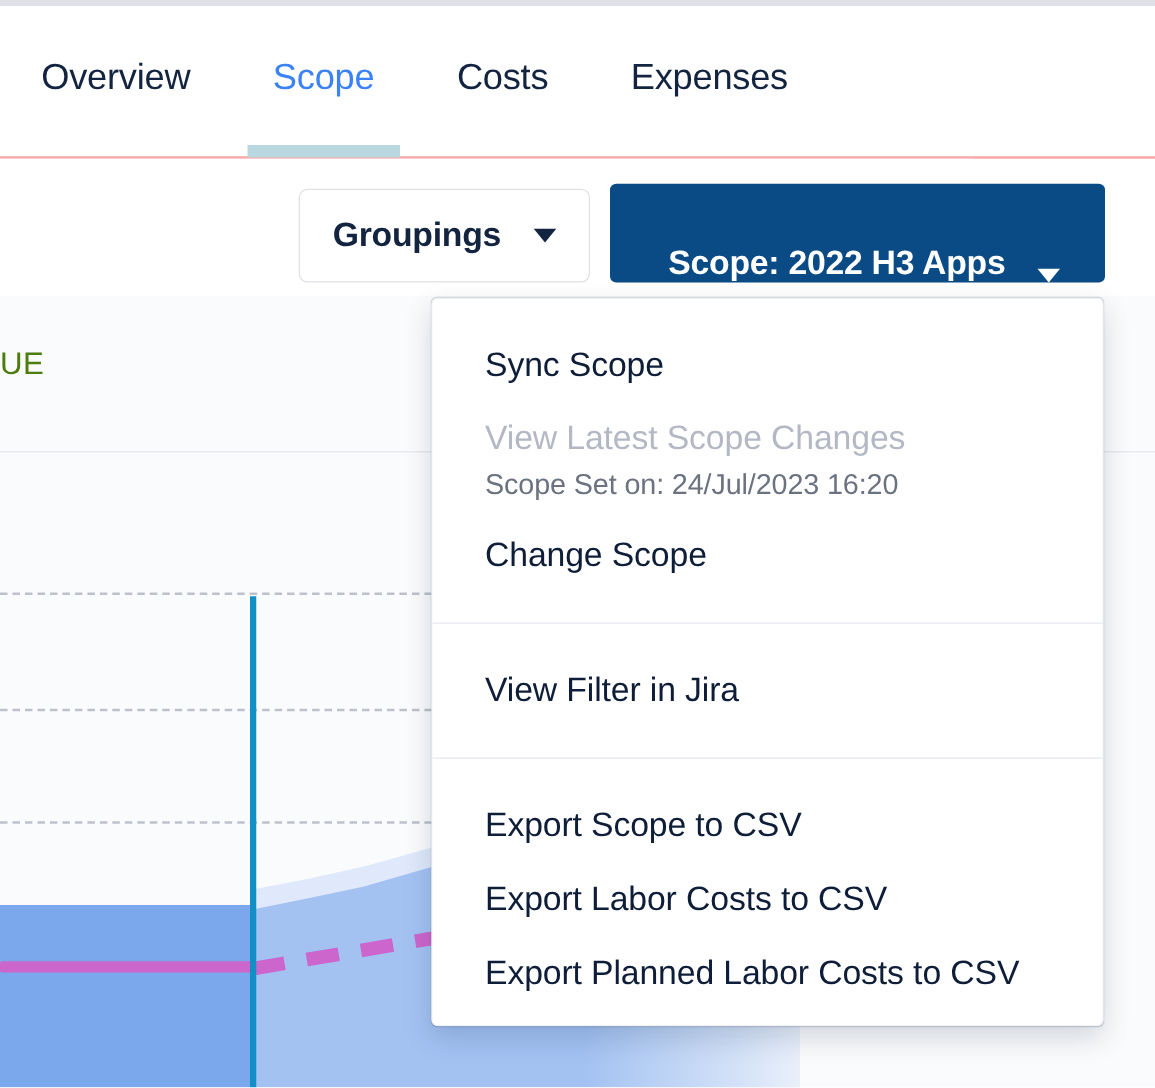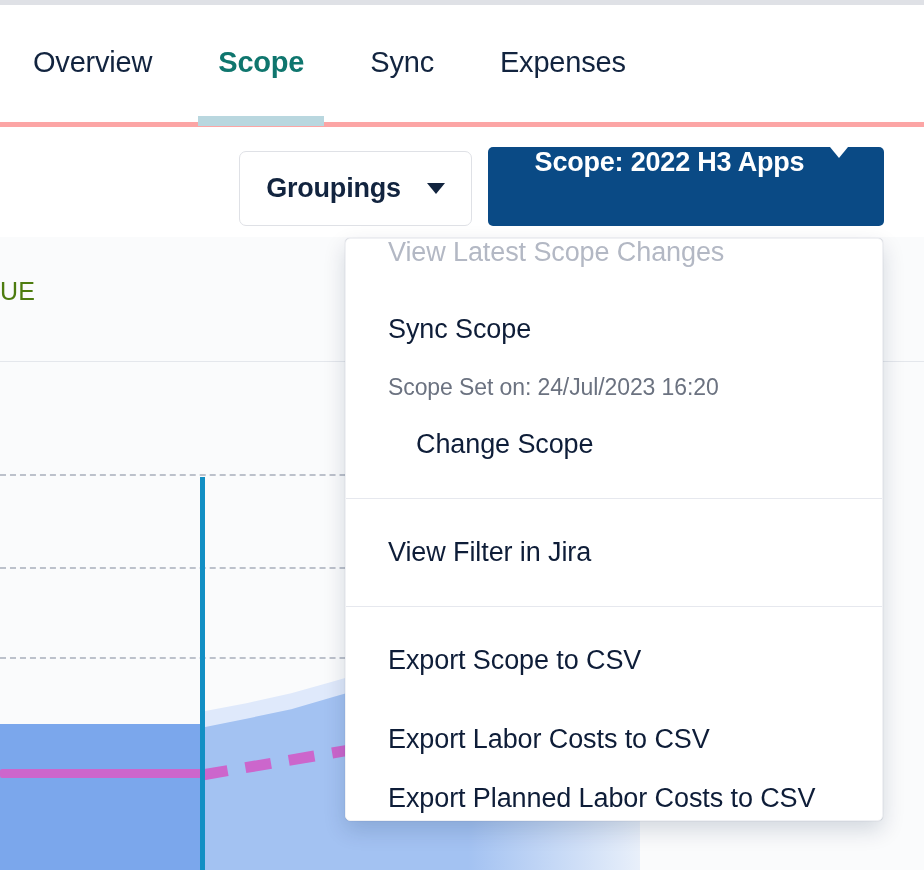--- a/index.html
+++ b/index.html
@@ -28,21 +28,21 @@
     width: 924px; height: 5px;
     background: #dfe1e6;
   }
 
   
   .tabbar {
     position: absolute;
     left: 0; top: 5px;
     width: 924px; height: 122px;
     background: #ffffff;
-    border-bottom: 5px solid #fca5a5;
+    border-bottom: 2px solid #fca5a5;
   }
 
   .tabs {
     position: absolute;
     left: 0; top: 0;
     height: 121px;
     display: flex;
     align-items: flex-start;
   }
 
@@ -52,22 +52,22 @@
     padding: 41px 33px 0 33px;
     font-size: 29px;
     font-weight: 400;
     color: #12243f;
     white-space: nowrap;
     cursor: pointer;
     letter-spacing: -0.2px;
   }
 
   .tab.active {
-    color: #0f766e;
-    font-weight: 700;
+    color: #3b82f6;
+    font-weight: 400;
   }
 
   .tab .tab-underline {
     display: none;
   }
   .tab.active .tab-underline {
     display: block;
     position: absolute;
     left: 13px;
     right: 13px;
@@ -110,21 +110,21 @@
   .btn-scope {
     position: absolute;
     left: 488px;
     top: 147px;
     width: 396px;
     height: 79px;
     background: #0a4a85;
     border: none;
     border-radius: 5px;
     display: flex;
-    align-items: flex-start;
+    align-items: flex-end;
     justify-content: center;
     gap: 26px;
     cursor: pointer;
     padding-left: 11px;
   }
   .btn-scope .lbl {
     font-size: 27px;
     font-weight: 700;
     color: #ffffff;
     letter-spacing: -0.2px;
@@ -302,47 +302,47 @@
 
   .mi-sync   { padding-top: 40px; padding-bottom: 31px; }
   .mi-view-latest { padding-top: 0px; padding-bottom: 10px; }
   .mi-subtext {
     padding: 0 42px 30px 42px;
     font-size: 23px;
     color: #6b7280;
     letter-spacing: -0.1px;
     white-space: nowrap;
   }
-  .mi-change { padding-top: 0px; padding-bottom: 40px; margin-left: 28px; }
+  .mi-change { padding-top: 0px; padding-bottom: 40px; }
 
   .mi-jira { padding-top: 40px; padding-bottom: 40px; }
 
   .mi-exp-1 { padding-top: 40px; padding-bottom: 32px; }
-  .mi-exp-2 { padding-top: 0px; padding-bottom: 32px; margin-top: 20px; }
+  .mi-exp-2 { padding-top: 0px; padding-bottom: 32px; }
   .mi-exp-3 { padding-top: 0px; padding-bottom: 40px; }
 </style>
 </head>
 <body>
 
 <div id="root">
 
   <div class="top-strip"></div>
 
   <nav class="tabbar">
     <div class="tabs">
       <div class="tab">
         <span>Overview</span>
         
       </div>
       <div class="tab active">
         <span>Scope</span>
         <span class="tab-underline"></span>
       </div>
       <div class="tab">
-        <span>Sync</span>
+        <span>Costs</span>
         
       </div>
       <div class="tab">
         <span>Expenses</span>
         
       </div>
     </div>
   </nav>
 
   <div class="toolbar">
@@ -386,26 +386,26 @@
   </div>
 
   <div class="btn-scope">
     <span class="lbl">Scope: 2022 H3 Apps</span>
     <span class="caret light"></span>
   </div>
 
   <div class="menu">
 
     <div class="menu-section">
+      <div class="menu-item mi-sync">
+        <span>Sync Scope</span>
+      </div>
+
       <div class="menu-item disabled mi-view-latest">
         <span>View Latest Scope Changes</span>
-      </div>
-
-      <div class="menu-item mi-sync">
-        <span>Sync Scope</span>
       </div>
       <div class="mi-subtext">Scope Set on: 24/Jul/2023 16:20</div>
 
       <div class="menu-item mi-change">
         <span>Change Scope</span>
       </div>
     </div>
 
     <div class="menu-sep"></div>
 

